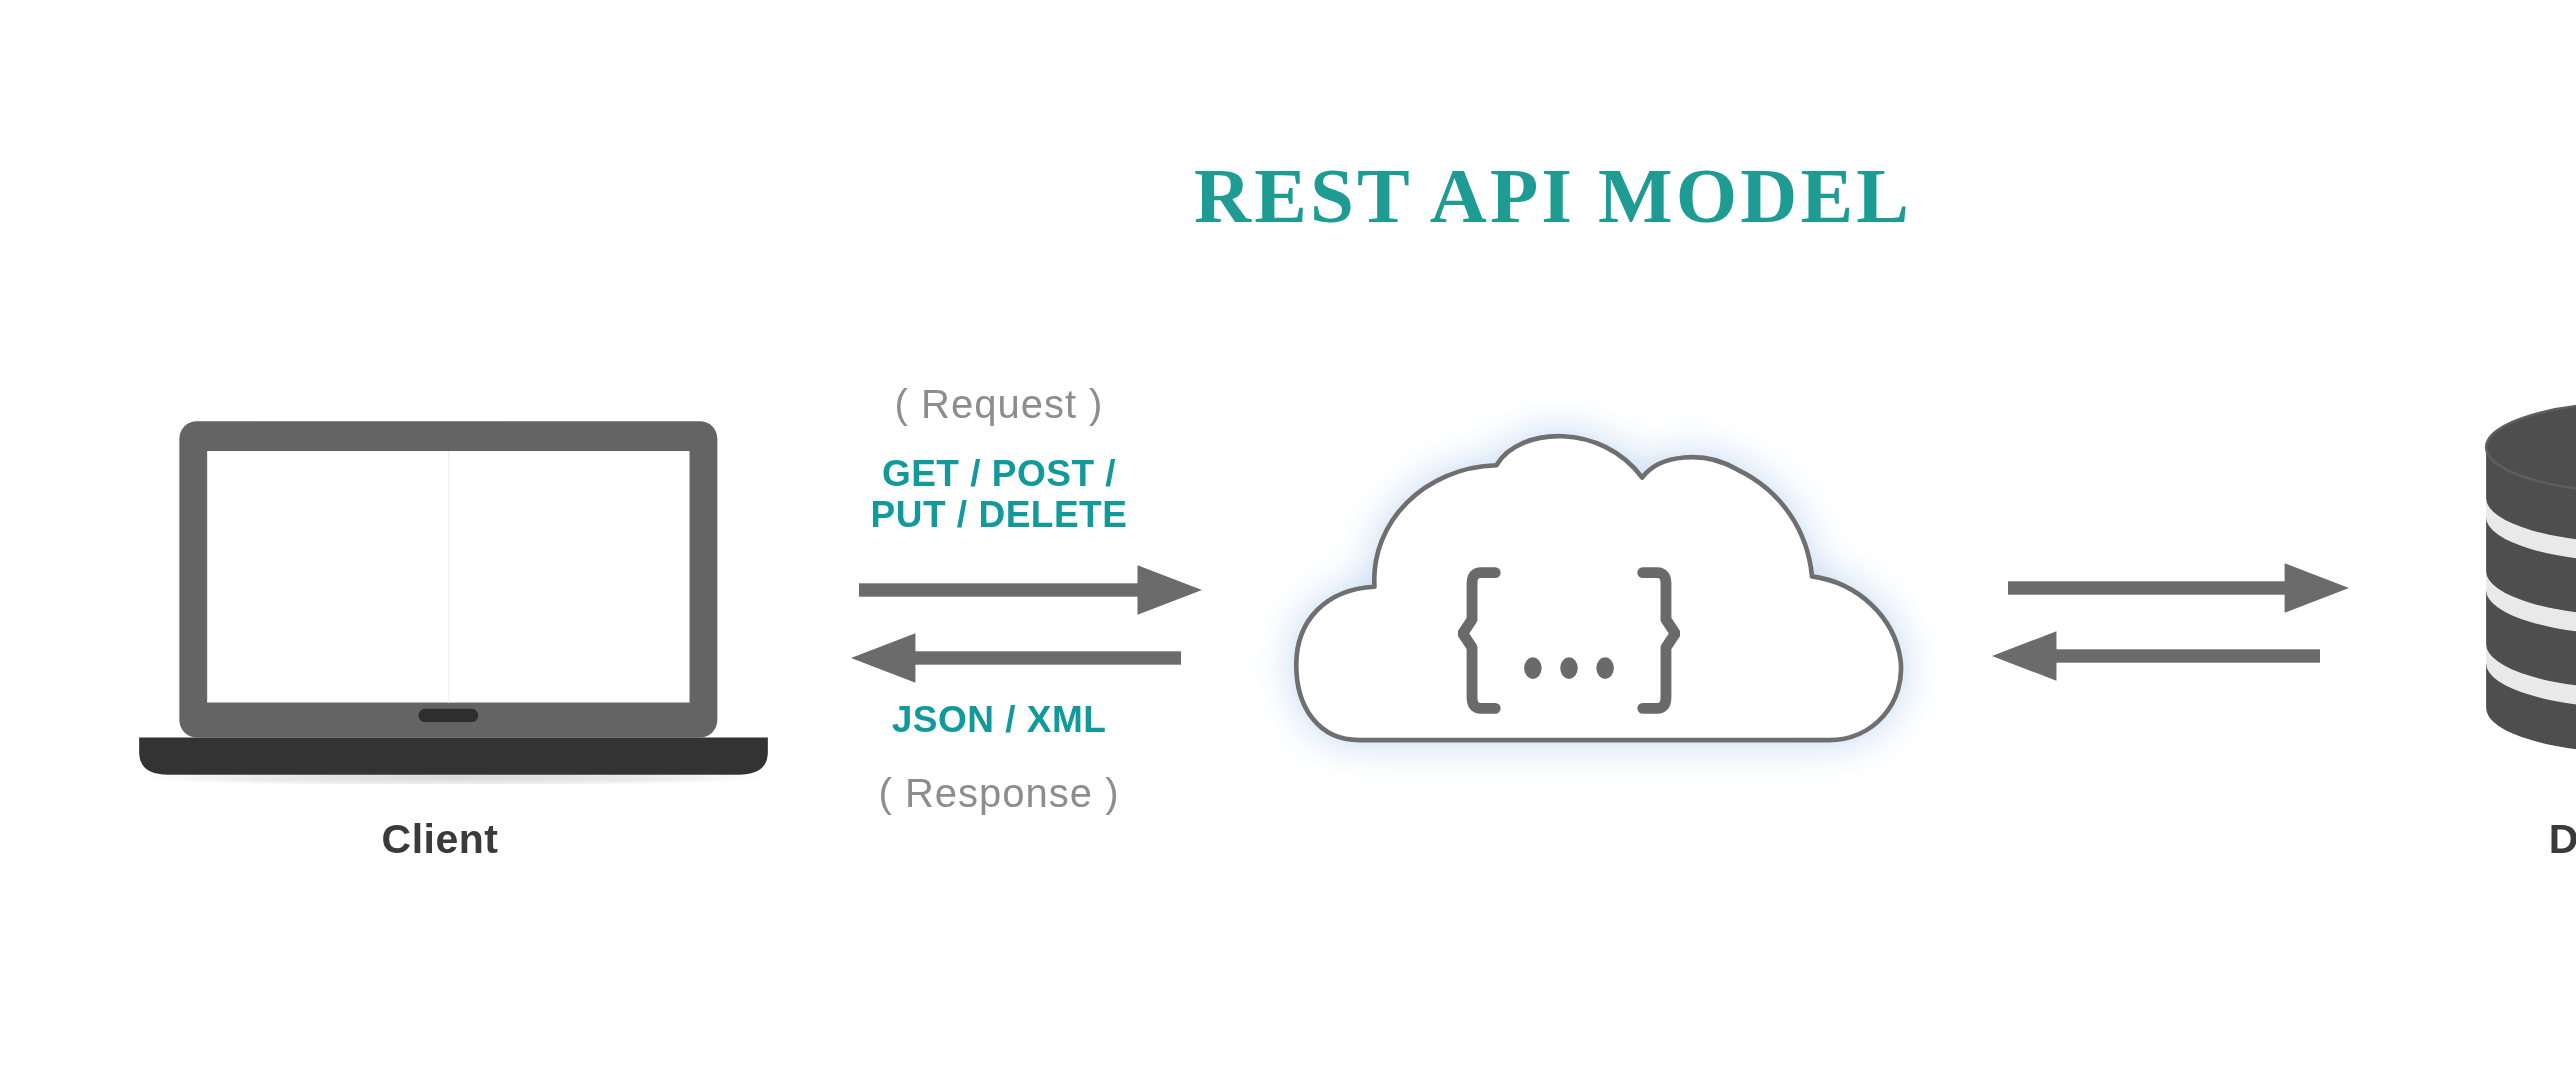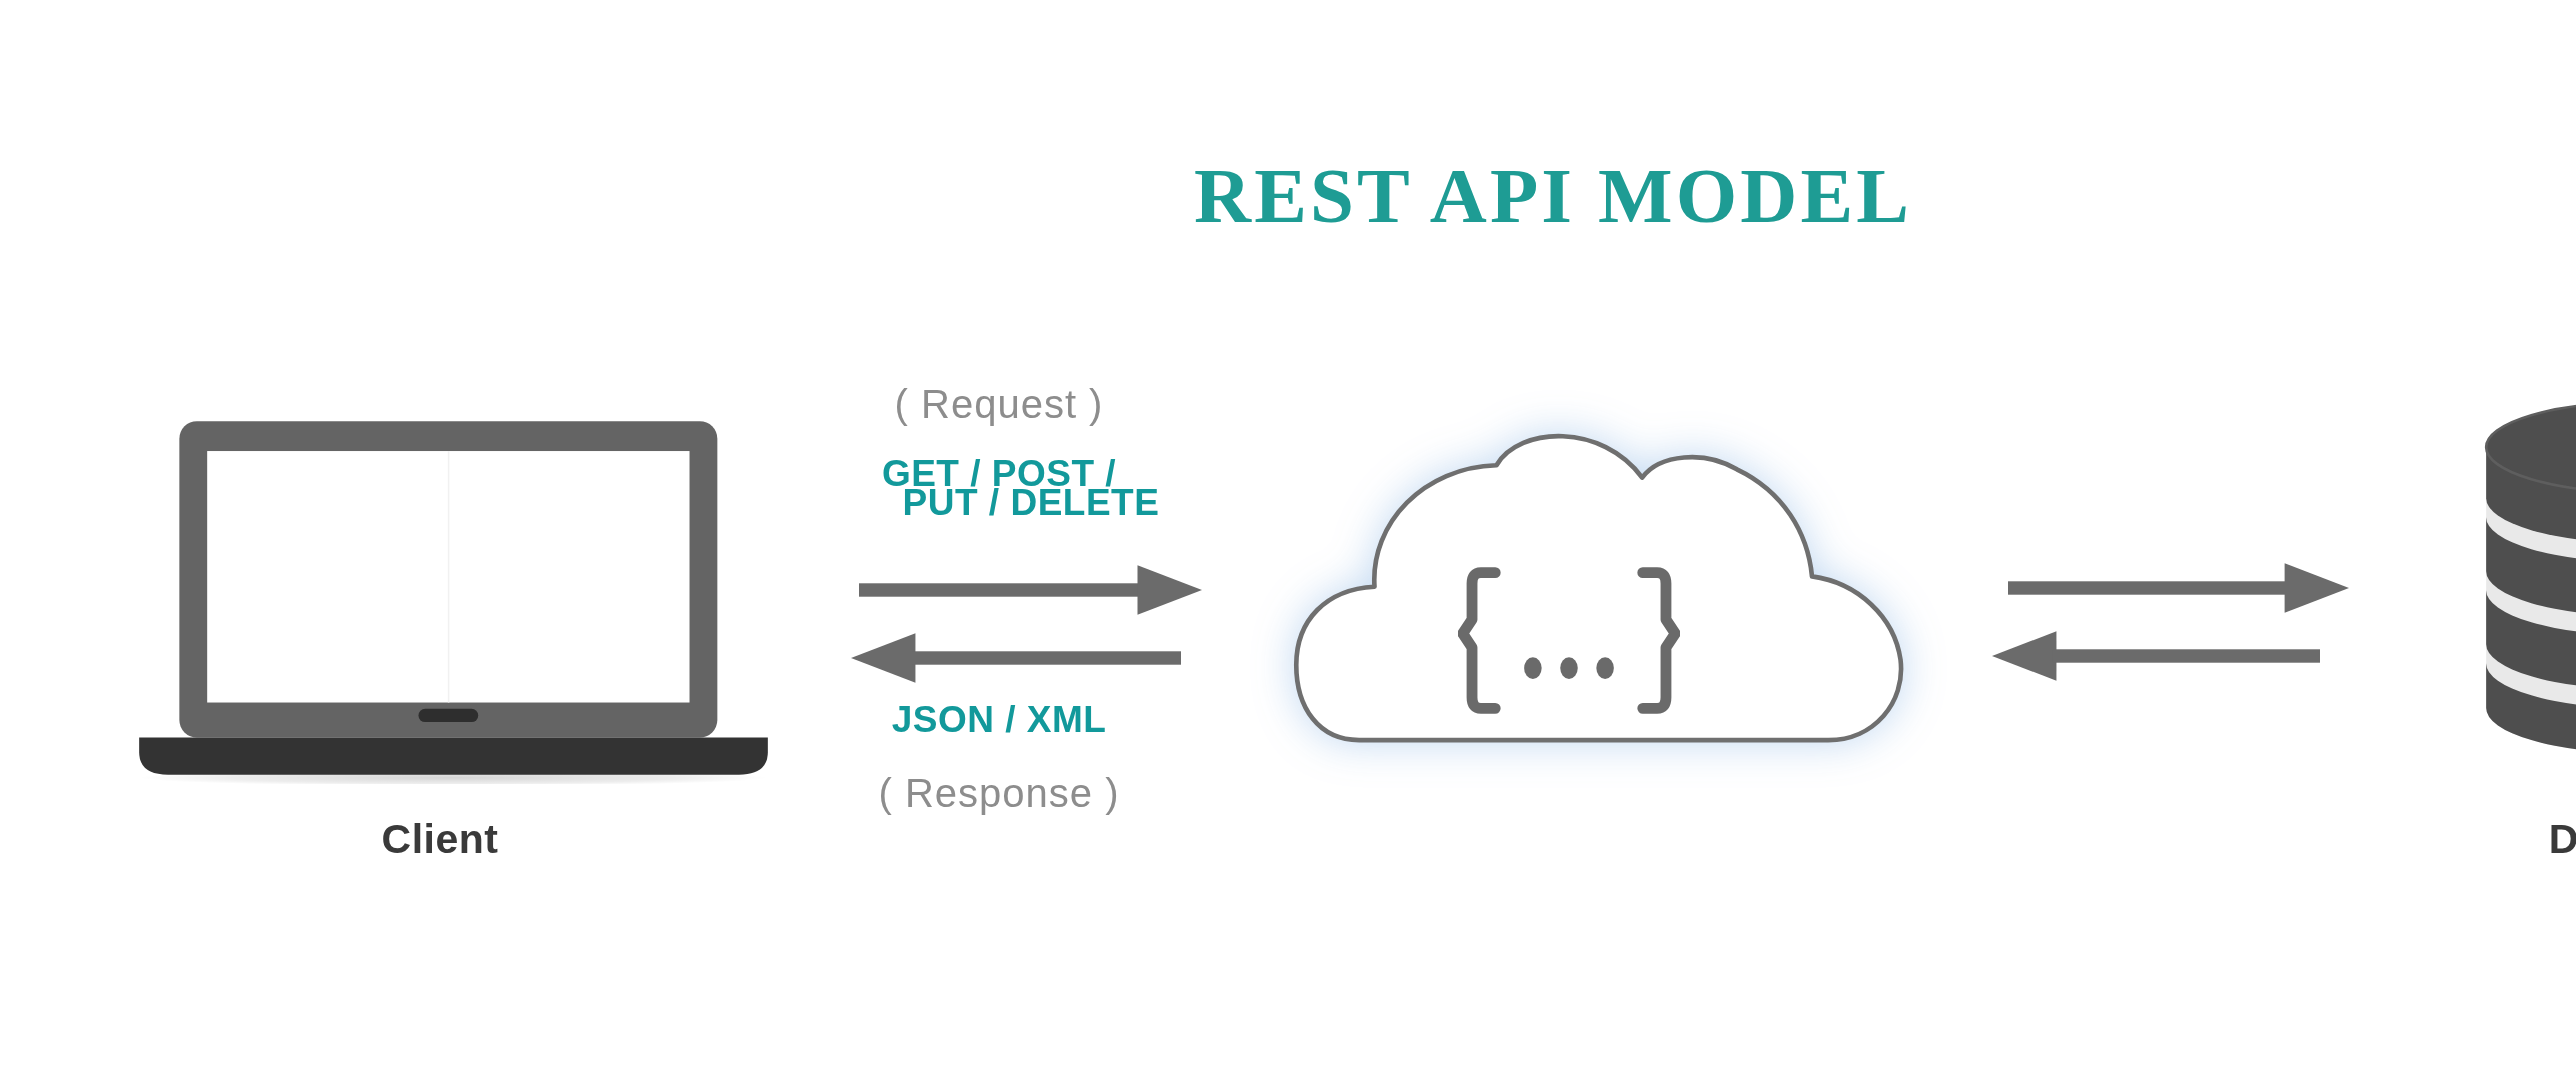--- a/index.html
+++ b/index.html
@@ -98,21 +98,21 @@
     <rect x="609" y="64" width="3" height="488" fill="#f1f1f1"></rect>
 
     <rect x="552" y="564" width="116" height="26" rx="13" fill="#2e2e2e"></rect>
 
     <path d="M 10,620 H 1230 V 648 Q 1230,692 1174,692 H 66 Q 10,692 10,648 Z" fill="#333333"></path>
   </svg>
   <div class="node-label" style="left:440px; top:819px;">Client</div>
 
   <div class="ex-text ex-muted" style="top:384px;">( Request )</div>
   <div class="ex-text ex-teal" style="top:455px;">GET / POST /</div>
-  <div class="ex-text ex-teal" style="top:484px;margin-left:32px;">PUT / DELETE</div>
+  <div class="ex-text ex-teal" style="top:496px;">PUT / DELETE</div>
 
   <svg class="abs" style="left:859px; top:563px;" width="343" height="54" viewBox="0 0 665 104" aria-hidden="true">
     <rect x="0" y="39" width="545" height="26" fill="#6B6B6B"></rect>
     <polygon points="540,4 665,52 540,100" fill="#6B6B6B"></polygon>
   </svg>
 
   <svg class="abs" style="left:851px; top:631px;" width="330" height="54" viewBox="0 0 640 104" aria-hidden="true">
     <polygon points="125,4 0,52 125,100" fill="#6B6B6B"></polygon>
     <rect x="118" y="39" width="522" height="26" fill="#6B6B6B"></rect>
   </svg>

